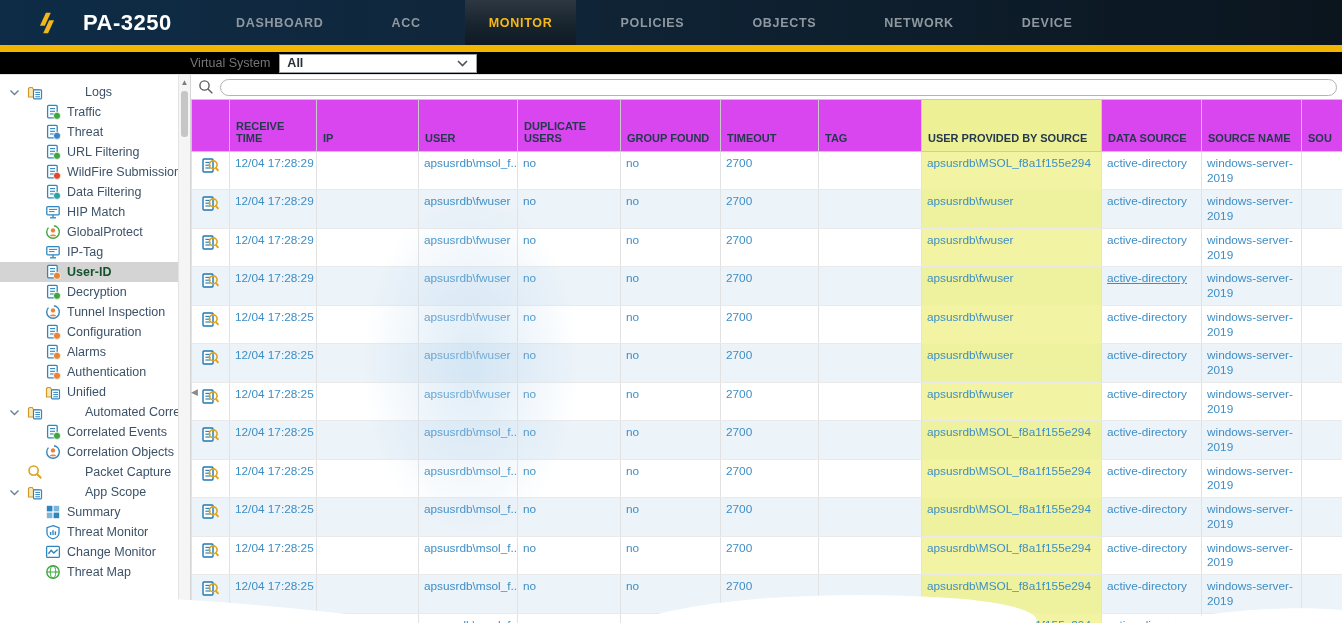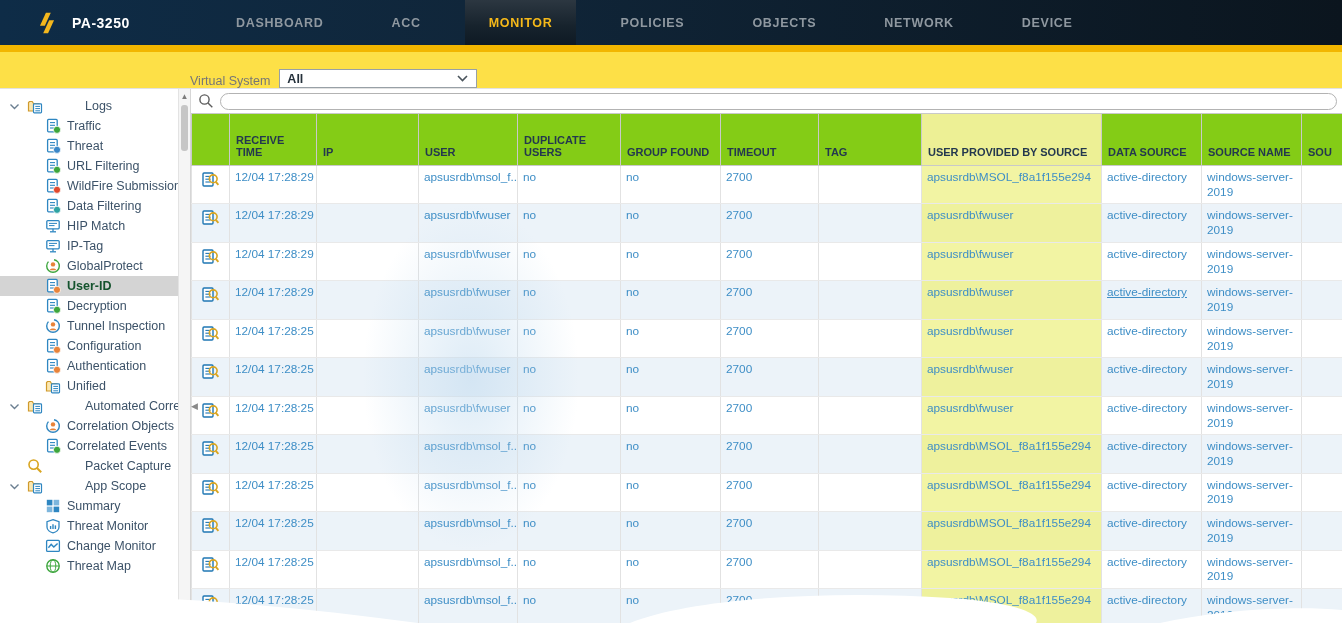--- a/index.html
+++ b/index.html
@@ -3,29 +3,29 @@
 <meta charset="utf-8">
 <style>
   * { box-sizing: border-box; margin: 0; padding: 0; }
   html,body { width:1342px; height:623px; overflow:hidden; background:#fff;
     font-family:"Liberation Sans", sans-serif; position:relative; }
 
   
   .topbar { height:45px; display:flex; align-items:stretch;
     background:linear-gradient(90deg,#0e2c47 0%, #10263a 35%, #0b151e 100%); }
   .logo-area { display:flex; align-items:center; padding-left:34px; width:212px; }
-  .device-name { color:#fff; font-size:14px; font-weight:bold; letter-spacing:.5px; margin-left:12px; }
+  .device-name { color:#fff; font-size:22px; font-weight:bold; letter-spacing:.5px; margin-left:23px; }
   .nav { display:flex; align-items:stretch;gap:20px; }
   .nav-item { display:flex; align-items:center; padding:0 24px; color:#8f98a0;
     font-size:12.5px; font-weight:bold; letter-spacing:.7px; cursor:pointer; }
   .nav-item.active { color:#f6b919; background:linear-gradient(180deg,#2c3741 0%, #16222c 60%, #0e1923 100%); }
   .yellow-bar { height:7px; background:#f2b600; }
 
   
-  .toolbar { height:37px; background:#fde047; display:flex; align-items:flex-end;
+  .toolbar { height:23px; background:#000000; display:flex; align-items:center;
     border-bottom:1px solid #e2e2e2; }
   .vsys-label { margin-left:190px; color:#767676; font-size:12.5px; }
   .vsys-select { margin-left:9px; width:198px; height:19px; background:#fff;
     border:1px solid #98a0a6; display:flex; align-items:center; padding:4px 7px;
     font-size:12.5px; font-weight:bold; color:#25313b; cursor:pointer; }
   .vsys-select svg { margin-left:auto; }
 
   
   .main { display:flex; height:548px; }
   .sidebar { width:178px; background:#fff; padding-top:7px; overflow:hidden; flex:none; }
@@ -44,21 +44,21 @@
   .scroll-thumb { position:absolute; left:2px; top:16px; width:7px; height:46px;
     background:#c6c6c6; border-radius:3px; cursor:pointer; }
 
   .content { flex:1; display:flex; flex-direction:column; overflow:hidden; position:relative; background:#fff; }
   .search-row { height:24px; display:flex; align-items:center; padding:0 5px 0 7px; flex:none; }
   .search-pill { flex:1; height:17px; margin-left:6px; border:1.5px solid #b3b3b3;
     border-radius:10px; background:#fff; outline:none; padding:0 10px; font-size:12px; color:#333; }
 
   
   table { border-collapse:collapse; table-layout:fixed; width:1152px; }
-  thead th { height:52px; background:#84cc16; color:#24384e; font-size:11px;
+  thead th { height:52px; background:#d946ef; color:#24384e; font-size:11px;
     text-align:left; vertical-align:bottom; padding:4px 6px 7px 6px;
     border:1px solid #c9c9c9; border-left:none; font-weight:bold; cursor:pointer; }
   thead th:first-child { border-left:1px solid #c9c9c9; }
   thead th.hl { background:#edf095; }
   tbody td { height:34px; font-size:11.8px; color:#3e8ec6; padding:4px 5px;
     vertical-align:top; border-right:1px solid #e2e2e2; border-bottom:1px solid #e9e9e9;
     overflow:hidden; line-height:1.25; }
   tbody td:first-child { border-left:1px solid #e2e2e2; text-align:center; padding-top:6px; }
   tbody tr.alt td { background:#ecf3f9; }
   tbody td.c-user_by_source { background:#f2f4a3; }
@@ -177,36 +177,36 @@
           <rect x="1.8" y="2.6" width="12.4" height="8.2" rx="1" fill="#fff" stroke="#2e86c1" stroke-width="1.3"></rect>
       <line x1="8" y1="10.8" x2="8" y2="13.4" stroke="#2e86c1" stroke-width="1.3"></line>
       <line x1="5" y1="13.8" x2="11" y2="13.8" stroke="#2e86c1" stroke-width="1.3"></line>
       <line x1="4" y1="5.4" x2="12" y2="5.4" stroke="#2e86c1"></line>
           <line x1="4" y1="7.6" x2="9.5" y2="7.6" stroke="#2e86c1"></line>
         </svg>
         <span>HIP Match</span>
       </div>
       <div class="tree-item lvl1">
         <svg class="ticon" viewBox="0 0 16 16">
+          <circle cx="8" cy="8" r="6.3" fill="none" stroke="#3da63d" stroke-width="1.4" stroke-dasharray="24 6"></circle>
+      <circle cx="8" cy="6.4" r="2.2" fill="#e8833a"></circle>
+      <path d="M4.6 12.2 C5 9.9 11 9.9 11.4 12.2 Z" fill="#e8833a"></path>
+        </svg>
+        <span>GlobalProtect</span>
+      </div>
+      <div class="tree-item lvl1">
+        <svg class="ticon" viewBox="0 0 16 16">
           <rect x="1.8" y="2.6" width="12.4" height="8.2" rx="1" fill="#fff" stroke="#2e86c1" stroke-width="1.3"></rect>
       <line x1="8" y1="10.8" x2="8" y2="13.4" stroke="#2e86c1" stroke-width="1.3"></line>
       <line x1="5" y1="13.8" x2="11" y2="13.8" stroke="#2e86c1" stroke-width="1.3"></line>
       <line x1="4" y1="5.4" x2="12" y2="5.4" stroke="#2e86c1"></line>
           <line x1="4" y1="7.6" x2="9.5" y2="7.6" stroke="#2e86c1"></line>
         </svg>
         <span>IP-Tag</span>
       </div>
-      <div class="tree-item lvl1">
-        <svg class="ticon" viewBox="0 0 16 16">
-          <circle cx="8" cy="8" r="6.3" fill="none" stroke="#3da63d" stroke-width="1.4" stroke-dasharray="24 6"></circle>
-      <circle cx="8" cy="6.4" r="2.2" fill="#e8833a"></circle>
-      <path d="M4.6 12.2 C5 9.9 11 9.9 11.4 12.2 Z" fill="#e8833a"></path>
-        </svg>
-        <span>GlobalProtect</span>
-      </div>
       <div class="tree-item lvl1 selected">
         <svg class="ticon" viewBox="0 0 16 16">
           <rect x="2.6" y="1.4" width="9.6" height="12.4" rx="1" fill="#fff" stroke="#2e86c1" stroke-width="1.3"></rect>
     <line x1="5" y1="4.6" x2="10" y2="4.6" stroke="#2e86c1" stroke-width="1.1"></line>
     <line x1="5" y1="7.3" x2="10" y2="7.3" stroke="#2e86c1" stroke-width="1.1"></line>
     <line x1="5" y1="10" x2="10" y2="10" stroke="#2e86c1" stroke-width="1.1"></line>
           <circle cx="12" cy="11.8" r="3.6" fill="#e8833a" stroke="#fff" stroke-width="0.8"></circle>
         </svg>
         <span>User-ID</span>
       </div>
@@ -230,20 +230,30 @@
       </div>
       <div class="tree-item lvl1">
         <svg class="ticon" viewBox="0 0 16 16">
           <rect x="2.6" y="1.4" width="9.6" height="12.4" rx="1" fill="#fff" stroke="#2e86c1" stroke-width="1.3"></rect>
     <line x1="5" y1="4.6" x2="10" y2="4.6" stroke="#2e86c1" stroke-width="1.1"></line>
     <line x1="5" y1="7.3" x2="10" y2="7.3" stroke="#2e86c1" stroke-width="1.1"></line>
     <line x1="5" y1="10" x2="10" y2="10" stroke="#2e86c1" stroke-width="1.1"></line>
           <circle cx="12" cy="11.8" r="3.6" fill="#e8833a" stroke="#fff" stroke-width="0.8"></circle>
         </svg>
         <span>Configuration</span>
+      </div>
+      <div class="tree-item lvl1">
+        <svg class="ticon" viewBox="0 0 16 16">
+          <rect x="2.6" y="1.4" width="9.6" height="12.4" rx="1" fill="#fff" stroke="#2e86c1" stroke-width="1.3"></rect>
+    <line x1="5" y1="4.6" x2="10" y2="4.6" stroke="#2e86c1" stroke-width="1.1"></line>
+    <line x1="5" y1="7.3" x2="10" y2="7.3" stroke="#2e86c1" stroke-width="1.1"></line>
+    <line x1="5" y1="10" x2="10" y2="10" stroke="#2e86c1" stroke-width="1.1"></line>
+          <circle cx="12" cy="11.8" r="3.6" fill="#e8833a" stroke="#fff" stroke-width="0.8"></circle>
+        </svg>
+        <span>Alarms</span>
       </div>
       <div class="tree-item lvl1">
         <svg class="ticon" viewBox="0 0 16 16">
           <rect x="2.6" y="1.4" width="9.6" height="12.4" rx="1" fill="#fff" stroke="#2e86c1" stroke-width="1.3"></rect>
     <line x1="5" y1="4.6" x2="10" y2="4.6" stroke="#2e86c1" stroke-width="1.1"></line>
     <line x1="5" y1="7.3" x2="10" y2="7.3" stroke="#2e86c1" stroke-width="1.1"></line>
     <line x1="5" y1="10" x2="10" y2="10" stroke="#2e86c1" stroke-width="1.1"></line>
           <circle cx="12" cy="11.8" r="3.6" fill="#e8833a" stroke="#fff" stroke-width="0.8"></circle>
         </svg>
         <span>Authentication</span>
@@ -266,35 +276,35 @@
           <path d="M1.5 4.5 L1.5 13 L12 13 L12 5.5 L6.5 5.5 L5.2 3.5 L2.5 3.5 Z" fill="#fbe7b0" stroke="#cf9a2c" stroke-width="1.2"></path>
       <rect x="6.5" y="5.8" width="8" height="9" rx="0.8" fill="#fff" stroke="#2e86c1" stroke-width="1.2"></rect>
       <line x1="8.3" y1="8.4" x2="13" y2="8.4" stroke="#2e86c1"></line>
       <line x1="8.3" y1="10.6" x2="13" y2="10.6" stroke="#2e86c1"></line>
       <line x1="8.3" y1="12.8" x2="13" y2="12.8" stroke="#2e86c1"></line>
         </svg>
         <span>Automated Correlation Eng</span>
       </div>
       <div class="tree-item lvl1">
         <svg class="ticon" viewBox="0 0 16 16">
+          <rect x="2.6" y="1.4" width="9.6" height="12.4" rx="1" fill="#fff" stroke="#2e86c1" stroke-width="1.3"></rect>
+    <line x1="5" y1="4.6" x2="10" y2="4.6" stroke="#2e86c1" stroke-width="1.1"></line>
+    <line x1="5" y1="7.3" x2="10" y2="7.3" stroke="#2e86c1" stroke-width="1.1"></line>
+    <line x1="5" y1="10" x2="10" y2="10" stroke="#2e86c1" stroke-width="1.1"></line>
+          <circle cx="12" cy="11.8" r="3.6" fill="#3da63d" stroke="#fff" stroke-width="0.8"></circle>
+        </svg>
+        <span>Correlated Events</span>
+      </div>
+      <div class="tree-item lvl1">
+        <svg class="ticon" viewBox="0 0 16 16">
           <circle cx="8" cy="8" r="6.3" fill="none" stroke="#2e86c1" stroke-width="1.4" stroke-dasharray="24 6"></circle>
       <circle cx="8" cy="6.4" r="2.2" fill="#e8833a"></circle>
       <path d="M4.6 12.2 C5 9.9 11 9.9 11.4 12.2 Z" fill="#e8833a"></path>
         </svg>
         <span>Correlation Objects</span>
-      </div>
-      <div class="tree-item lvl1">
-        <svg class="ticon" viewBox="0 0 16 16">
-          <rect x="2.6" y="1.4" width="9.6" height="12.4" rx="1" fill="#fff" stroke="#2e86c1" stroke-width="1.3"></rect>
-    <line x1="5" y1="4.6" x2="10" y2="4.6" stroke="#2e86c1" stroke-width="1.1"></line>
-    <line x1="5" y1="7.3" x2="10" y2="7.3" stroke="#2e86c1" stroke-width="1.1"></line>
-    <line x1="5" y1="10" x2="10" y2="10" stroke="#2e86c1" stroke-width="1.1"></line>
-          <circle cx="12" cy="11.8" r="3.6" fill="#3da63d" stroke="#fff" stroke-width="0.8"></circle>
-        </svg>
-        <span>Correlated Events</span>
       </div>
       <div class="tree-item lvl0">
         <svg class="ticon" viewBox="0 0 16 16">
           <circle cx="6.6" cy="6.6" r="4.6" fill="#fff" stroke="#d9a520" stroke-width="1.6"></circle>
       <line x1="10" y1="10" x2="14.2" y2="14.2" stroke="#d9a520" stroke-width="2"></line>
         </svg>
         <span>Packet Capture</span>
       </div>
       <div class="tree-item lvl0">
         <svg class="twisty" viewBox="0 0 11 11">

